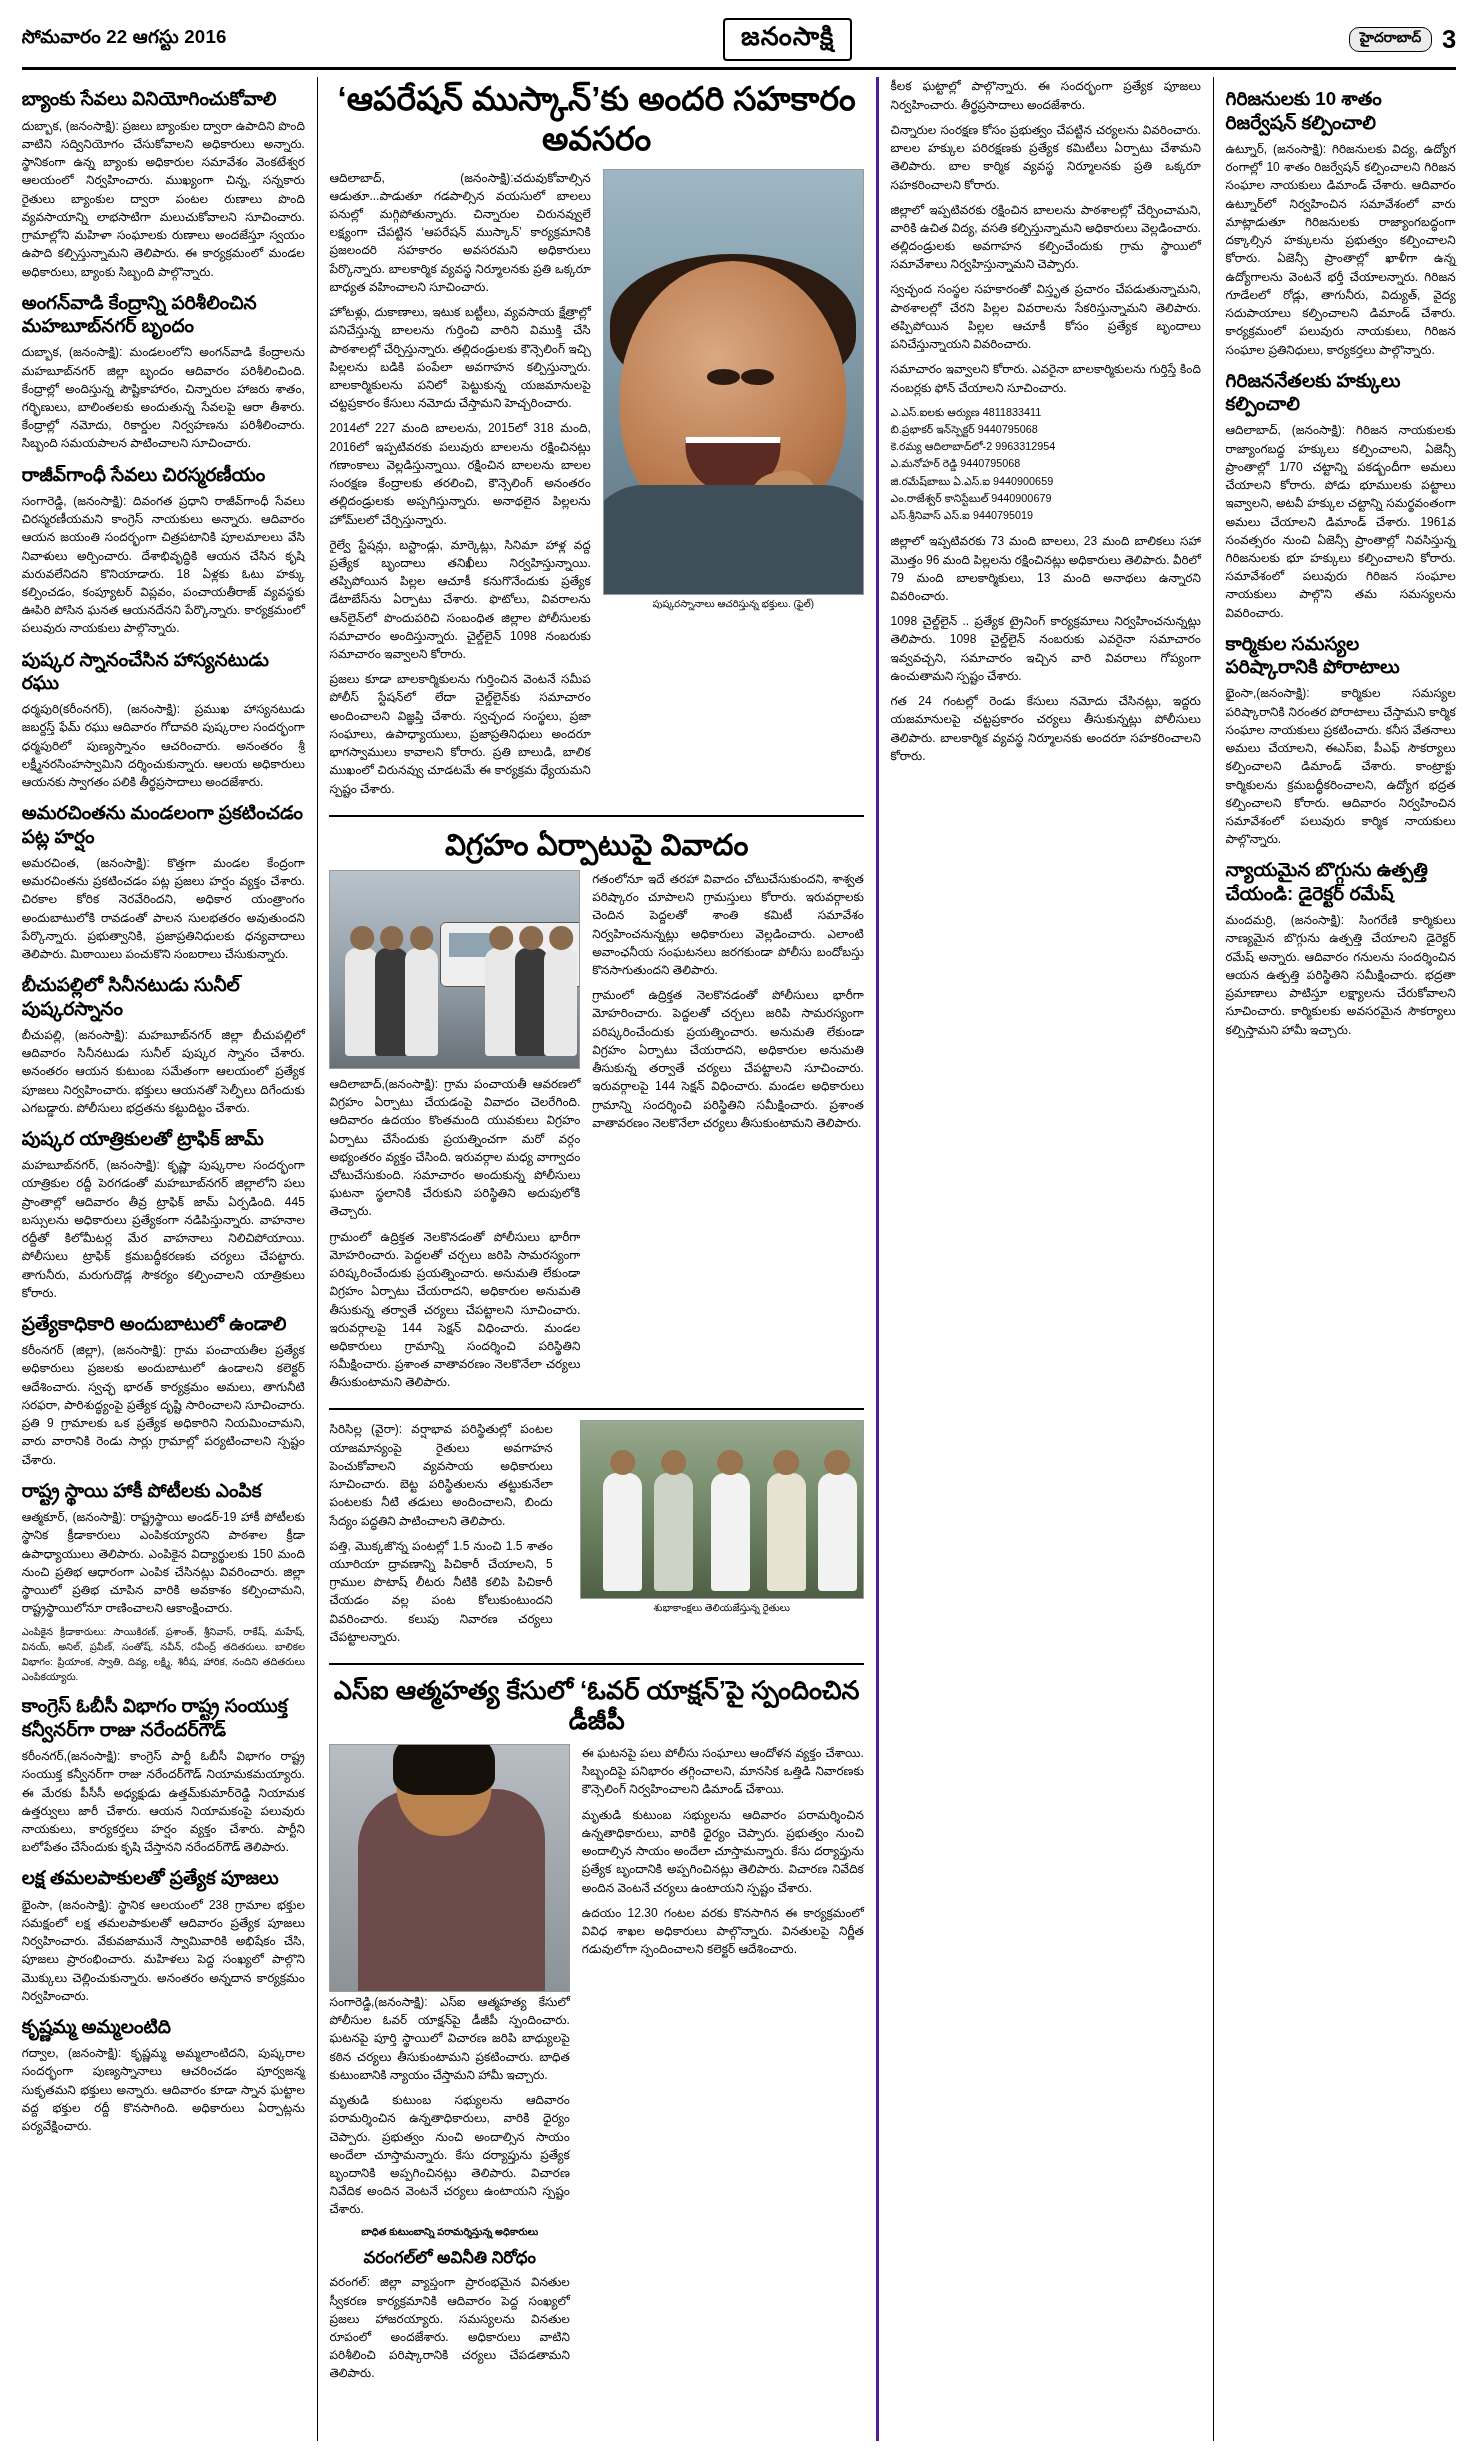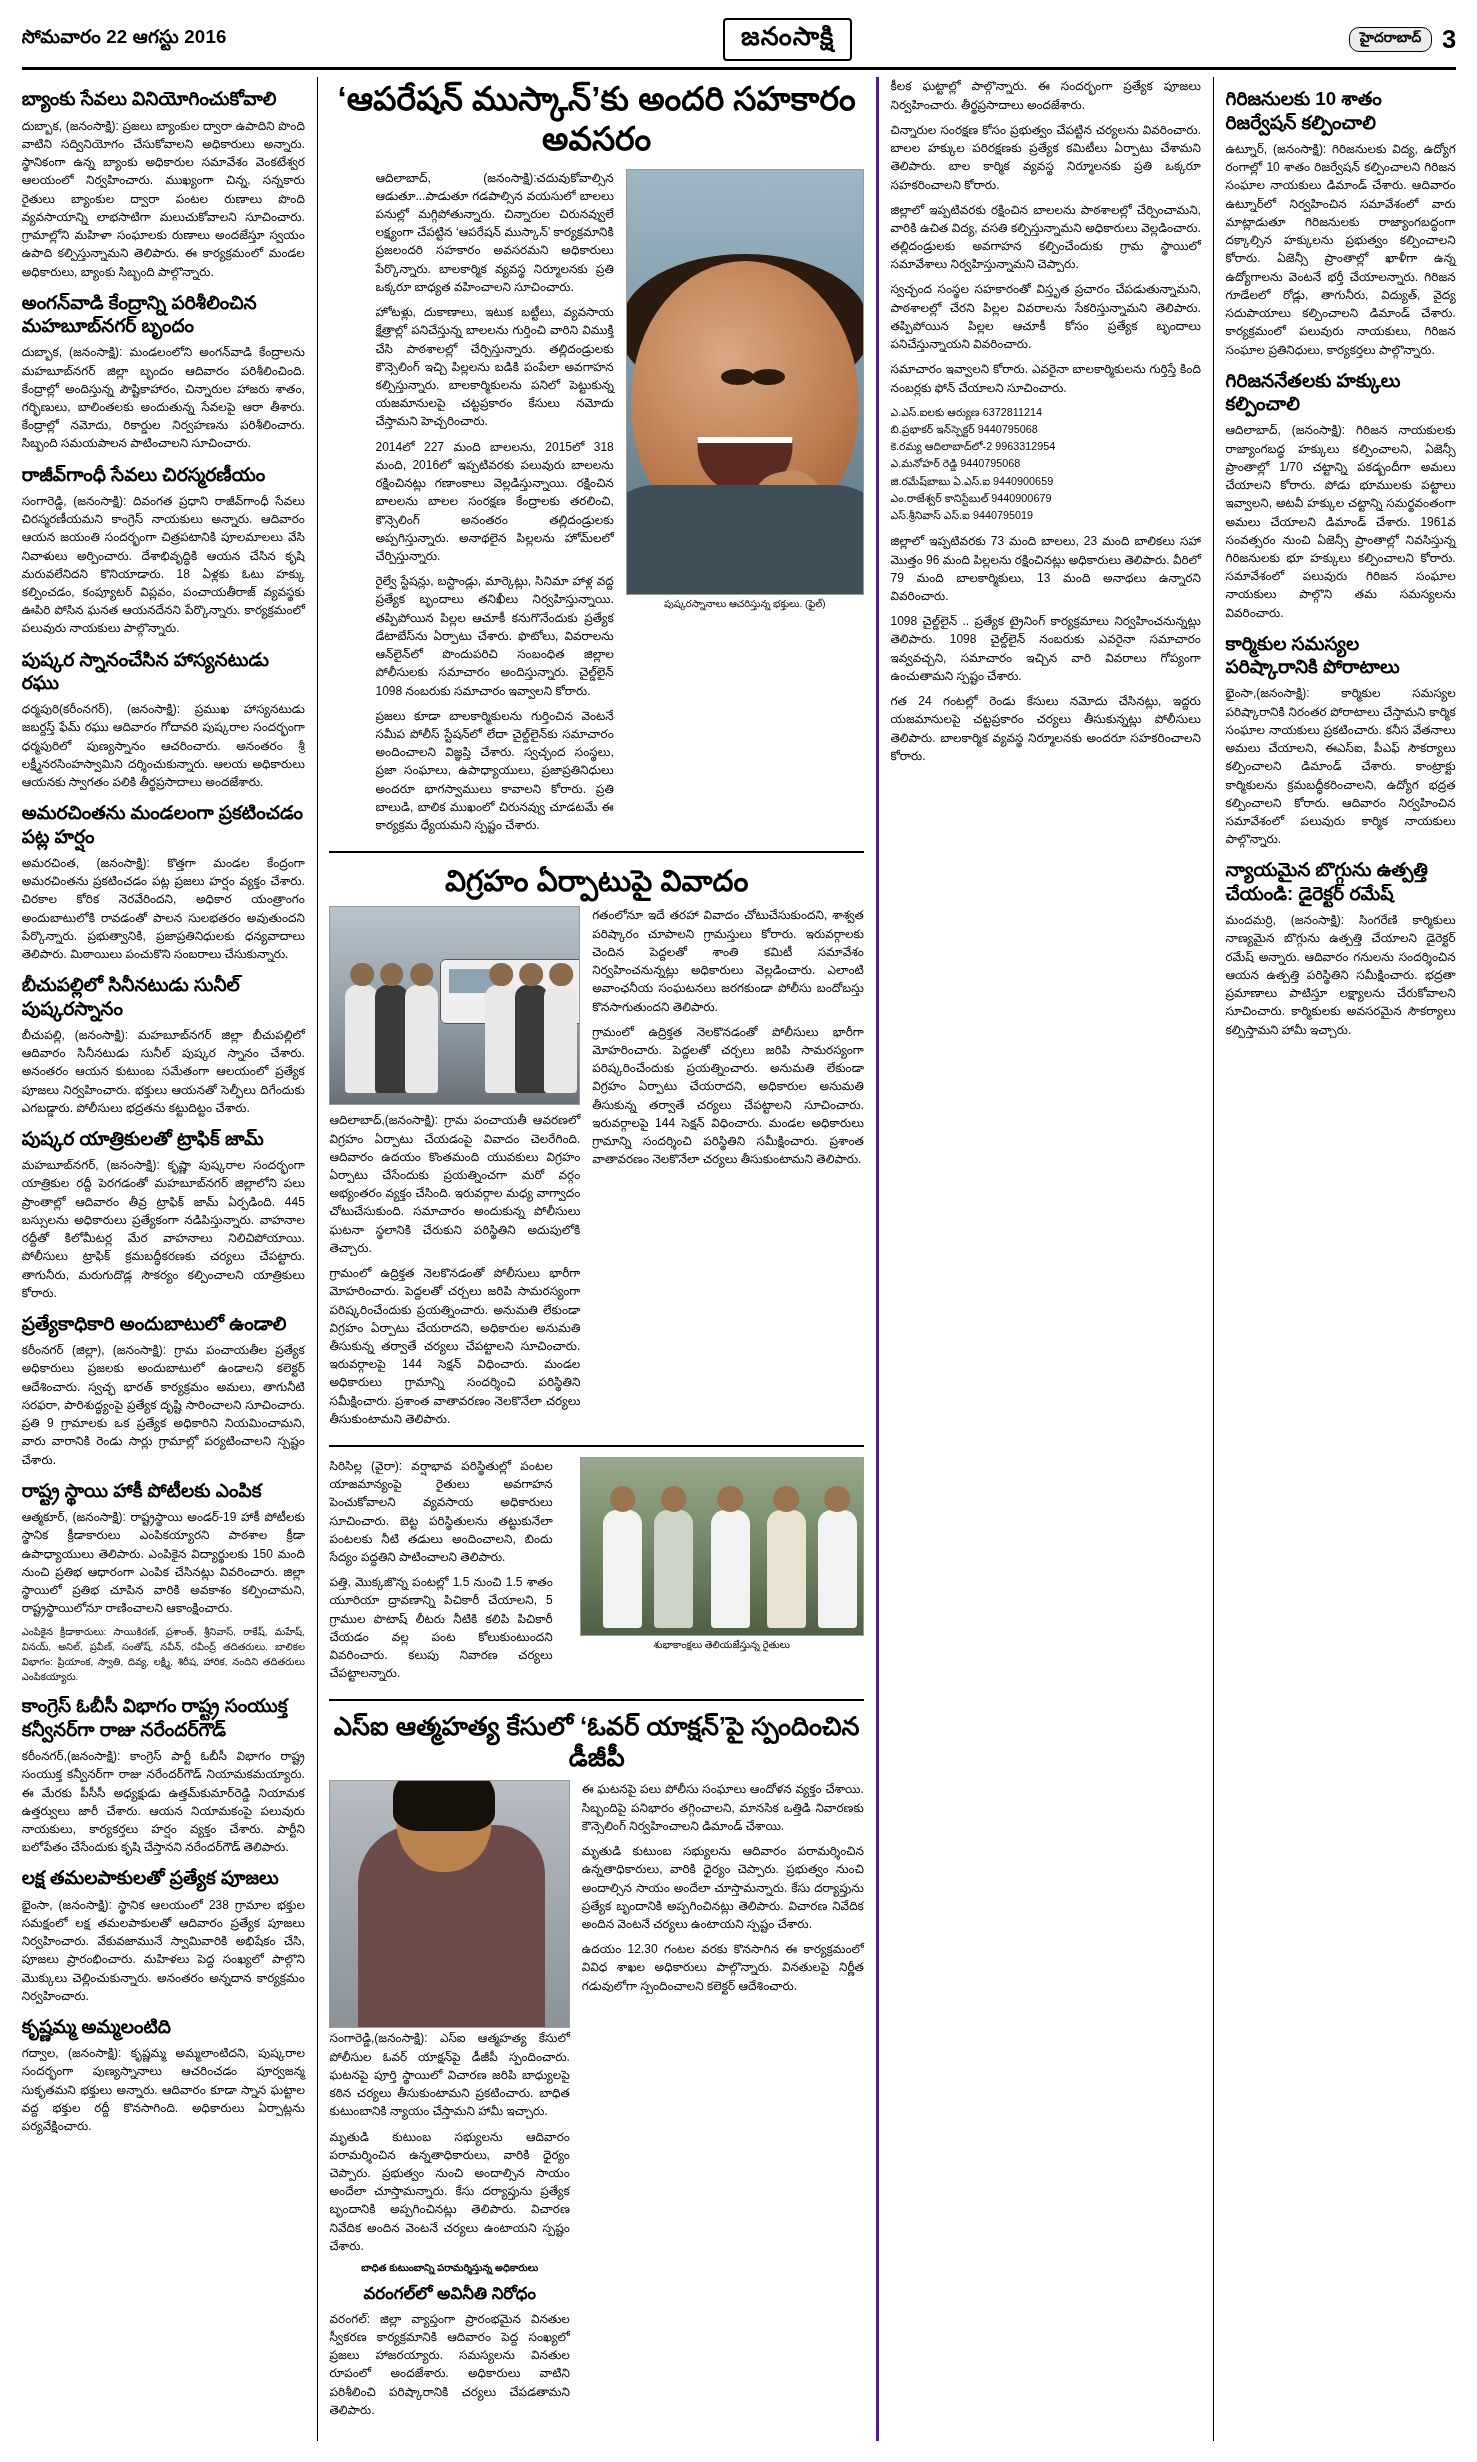--- a/index.html
+++ b/index.html
@@ -108,21 +108,21 @@
       <p class="body">భైంసా, (జనంసాక్షి): స్థానిక ఆలయంలో 238 గ్రామాల భక్తుల సమక్షంలో లక్ష తమలపాకులతో ఆదివారం ప్రత్యేక పూజలు నిర్వహించారు. వేకువజామునే స్వామివారికి అభిషేకం చేసి, పూజలు ప్రారంభించారు. మహిళలు పెద్ద సంఖ్యలో పాల్గొని మొక్కులు చెల్లించుకున్నారు. అనంతరం అన్నదాన కార్యక్రమం నిర్వహించారు.</p>
       <h2 class="hl">కృష్ణమ్మ అమ్మలంటిది</h2>
       <p class="body">గద్వాల, (జనంసాక్షి): కృష్ణమ్మ అమ్మలాంటిదని, పుష్కరాల సందర్భంగా పుణ్యస్నానాలు ఆచరించడం పూర్వజన్మ సుకృతమని భక్తులు అన్నారు. ఆదివారం కూడా స్నాన ఘట్టాల వద్ద భక్తుల రద్దీ కొనసాగింది. అధికారులు ఏర్పాట్లను పర్యవేక్షించారు.</p>
     </div>
 
     <div class="col col2">
 
       <h1 class="banner">‘ఆపరేషన్‌ ముస్కాన్‌’కు అందరి సహకారం అవసరం</h1>
 
       <div style="display:flex;gap:11.8px;">
-        <div style="width:50%;margin-left:46px;">
+        <div style="width:50%;">
           <p class="body">ఆదిలాబాద్‌, (జనంసాక్షి):చదువుకోవాల్సిన ఆడుతూ...పాడుతూ గడపాల్సిన వయసులో బాలలు పనుల్లో మగ్గిపోతున్నారు. చిన్నారుల చిరునవ్వులే లక్ష్యంగా చేపట్టిన ‘ఆపరేషన్‌ ముస్కాన్‌’ కార్యక్రమానికి ప్రజలందరి సహకారం అవసరమని అధికారులు పేర్కొన్నారు. బాలకార్మిక వ్యవస్థ నిర్మూలనకు ప్రతి ఒక్కరూ బాధ్యత వహించాలని సూచించారు.</p>
           <p class="body">హోటళ్లు, దుకాణాలు, ఇటుక బట్టీలు, వ్యవసాయ క్షేత్రాల్లో పనిచేస్తున్న బాలలను గుర్తించి వారిని విముక్తి చేసి పాఠశాలల్లో చేర్పిస్తున్నారు. తల్లిదండ్రులకు కౌన్సెలింగ్‌ ఇచ్చి పిల్లలను బడికి పంపేలా అవగాహన కల్పిస్తున్నారు. బాలకార్మికులను పనిలో పెట్టుకున్న యజమానులపై చట్టప్రకారం కేసులు నమోదు చేస్తామని హెచ్చరించారు.</p>
           <p class="body">2014లో 227 మంది బాలలను, 2015లో 318 మంది, 2016లో ఇప్పటివరకు పలువురు బాలలను రక్షించినట్లు గణాంకాలు వెల్లడిస్తున్నాయి. రక్షించిన బాలలను బాలల సంరక్షణ కేంద్రాలకు తరలించి, కౌన్సెలింగ్‌ అనంతరం తల్లిదండ్రులకు అప్పగిస్తున్నారు. అనాథలైన పిల్లలను హోమ్‌లలో చేర్పిస్తున్నారు.</p>
           <p class="body">రైల్వే స్టేషన్లు, బస్టాండ్లు, మార్కెట్లు, సినిమా హాళ్ల వద్ద ప్రత్యేక బృందాలు తనిఖీలు నిర్వహిస్తున్నాయి. తప్పిపోయిన పిల్లల ఆచూకీ కనుగొనేందుకు ప్రత్యేక డేటాబేస్‌ను ఏర్పాటు చేశారు. ఫొటోలు, వివరాలను ఆన్‌లైన్‌లో పొందుపరిచి సంబంధిత జిల్లాల పోలీసులకు సమాచారం అందిస్తున్నారు. చైల్డ్‌లైన్‌ 1098 నంబరుకు సమాచారం ఇవ్వాలని కోరారు.</p>
           <p class="body">ప్రజలు కూడా బాలకార్మికులను గుర్తించిన వెంటనే సమీప పోలీస్‌ స్టేషన్‌లో లేదా చైల్డ్‌లైన్‌కు సమాచారం అందించాలని విజ్ఞప్తి చేశారు. స్వచ్ఛంద సంస్థలు, ప్రజా సంఘాలు, ఉపాధ్యాయులు, ప్రజాప్రతినిధులు అందరూ భాగస్వాములు కావాలని కోరారు. ప్రతి బాలుడి, బాలిక ముఖంలో చిరునవ్వు చూడటమే ఈ కార్యక్రమ ధ్యేయమని స్పష్టం చేశారు.</p>
         </div>
         <div style="width:50%;">
           <div class="photo ph-child">
             <div class="hair"></div>
             <div class="face"></div>
@@ -230,21 +230,21 @@
     </div>
 
     <div class="col col3">
       <p class="body">కీలక ఘట్టాల్లో పాల్గొన్నారు. ఈ సందర్భంగా ప్రత్యేక పూజలు నిర్వహించారు. తీర్థప్రసాదాలు అందజేశారు.</p>
       <p class="body">చిన్నారుల సంరక్షణ కోసం ప్రభుత్వం చేపట్టిన చర్యలను వివరించారు. బాలల హక్కుల పరిరక్షణకు ప్రత్యేక కమిటీలు ఏర్పాటు చేశామని తెలిపారు. బాల కార్మిక వ్యవస్థ నిర్మూలనకు ప్రతి ఒక్కరూ సహకరించాలని కోరారు.</p>
       <p class="body">జిల్లాలో ఇప్పటివరకు రక్షించిన బాలలను పాఠశాలల్లో చేర్పించామని, వారికి ఉచిత విద్య, వసతి కల్పిస్తున్నామని అధికారులు వెల్లడించారు. తల్లిదండ్రులకు అవగాహన కల్పించేందుకు గ్రామ స్థాయిలో సమావేశాలు నిర్వహిస్తున్నామని చెప్పారు.</p>
       <p class="body">స్వచ్ఛంద సంస్థల సహకారంతో విస్తృత ప్రచారం చేపడుతున్నామని, పాఠశాలల్లో చేరని పిల్లల వివరాలను సేకరిస్తున్నామని తెలిపారు. తప్పిపోయిన పిల్లల ఆచూకీ కోసం ప్రత్యేక బృందాలు పనిచేస్తున్నాయని వివరించారు.</p>
       <p class="body">సమాచారం ఇవ్వాలని కోరారు. ఎవరైనా బాలకార్మికులను గుర్తిస్తే కింది నంబర్లకు ఫోన్‌ చేయాలని సూచించారు.</p>
 
       <div class="contacts">
-        <div>ఎ.ఎస్‌.ఐలకు ఆర్యుణ 6372811214</div>
+        <div>ఎ.ఎస్‌.ఐలకు ఆర్యుణ 4811833411</div>
         <div>బి.ప్రభాకర్‌ ఇన్‌స్పెక్టర్‌ 9440795068</div>
         <div>కె.రమ్య ఆదిలాబాద్‌లో-2 9963312954</div>
         <div>ఎ.మనోహర్‌ రెడ్డి 9440795068</div>
         <div>జి.రమేష్‌బాబు ఏ.ఎస్‌.ఐ 9440900659</div>
         <div>ఎం.రాజేశ్వర్‌ కానిస్టేబుల్‌ 9440900679</div>
         <div>ఎస్‌.శ్రీనివాస్‌ ఎస్‌.ఐ 9440795019</div>
       </div>
 
       <p class="body" style="margin-top:7.9px;">జిల్లాలో ఇప్పటివరకు 73 మంది బాలలు, 23 మంది బాలికలు సహా మొత్తం 96 మంది పిల్లలను రక్షించినట్లు అధికారులు తెలిపారు. వీరిలో 79 మంది బాలకార్మికులు, 13 మంది అనాథలు ఉన్నారని వివరించారు.</p>
       <p class="body">1098 చైల్డ్‌లైన్‌ .. ప్రత్యేక ట్రైనింగ్‌ కార్యక్రమాలు నిర్వహించనున్నట్లు తెలిపారు. 1098 చైల్డ్‌లైన్‌ నంబరుకు ఎవరైనా సమాచారం ఇవ్వవచ్చని, సమాచారం ఇచ్చిన వారి వివరాలు గోప్యంగా ఉంచుతామని స్పష్టం చేశారు.</p>

